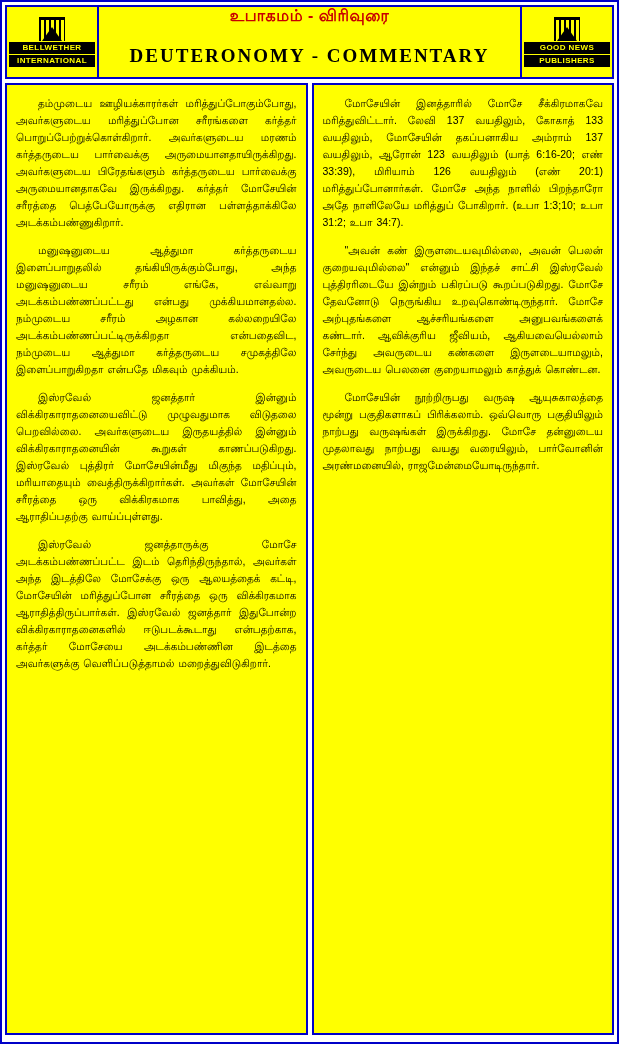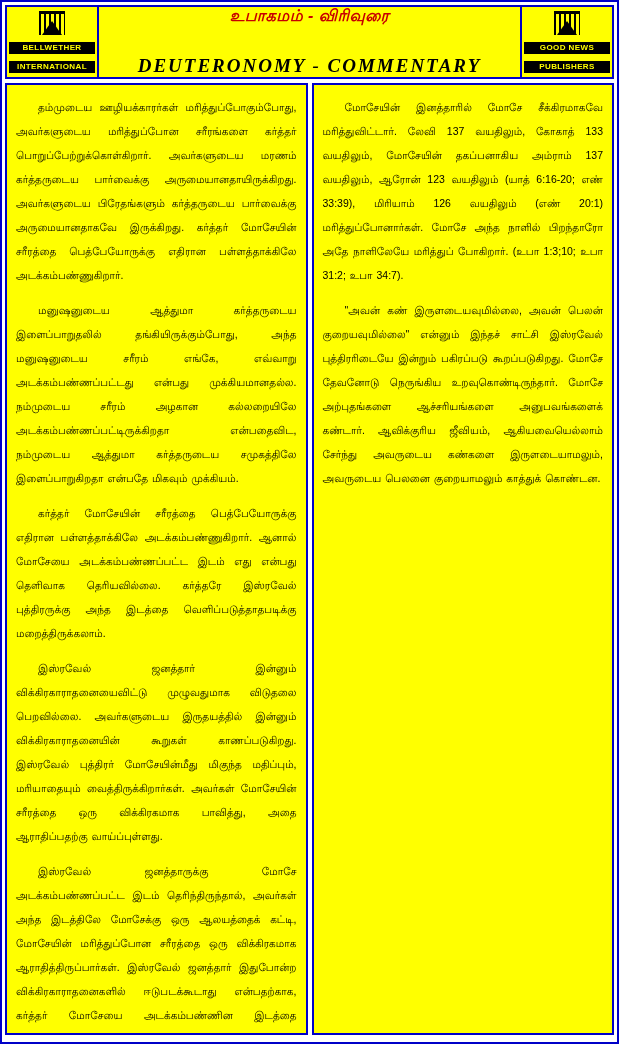--- a/index.html
+++ b/index.html
@@ -44,21 +44,21 @@
     padding: 2px 0;
   }
   .logo-box.right {
     border-right: none;
     border-left: 2px solid #0000c8;
   }
   .logo-inner {
     display: flex;
     flex-direction: column;
     align-items: center;
-    gap: 7px;
+    gap: 1px;
     width: 100%;
   }
   .logo-glyph-row {
     display: flex;
     align-items: flex-end;
     justify-content: center;
     gap: 2px;
     height: 24px;
   }
   .bellwether-mark {
@@ -91,23 +91,22 @@
     text-align: center;
     width: 86px;
     padding: 1px 0;
     line-height: 10px;
   }
   .title-box {
     flex: 1 1 auto;
     display: flex;
     flex-direction: column;
     align-items: center;
-    justify-content: space-between;
-    gap: 20px;
-    font-style: italic;
+    justify-content: flex-start;
+    gap: 12px;
   }
   .title-ta {
     font-size: 16px;
     font-weight: bold;
     color: #c80000;
     letter-spacing: 0.5px;
     text-align: center;
   }
   .title-en {
     font-family: "Liberation Serif", serif;
@@ -131,21 +130,21 @@
     box-sizing: border-box;
     border: 2px solid #0000c8;
     background: #ffff00;
     padding: 10px 9px;
     overflow: hidden;
   }
   .col p {
     margin: 0 0 11px 0;
     color: #000000;
     font-size: 10.5px;
-    line-height: 24px;
+    line-height: 17px;
     text-align: justify;
     text-indent: 22px;
     text-justify: inter-word;
     word-spacing: 1px;
   }
   .col p:last-child {
     margin-bottom: 2px;
   }
 </style>
 </head>
@@ -180,25 +179,25 @@
       </div>
     </div>
 
   </div>
 
   <div class="columns">
 
     <div class="col">
       <p>தம்முடைய ஊழியக்காரர்கள் மரித்துப்போகும்போது, அவர்களுடைய மரித்துப்போன சரீரங்களை கர்த்தர் பொறுப்பேற்றுக்கொள்கிறார். அவர்களுடைய மரணம் கர்த்தருடைய பார்வைக்கு அருமையானதாயிருக்கிறது. அவர்களுடைய பிரேதங்களும் கர்த்தருடைய பார்வைக்கு அருமையானதாகவே இருக்கிறது. கர்த்தர் மோசேயின் சரீரத்தை பெத்பேயோருக்கு எதிரான பள்ளத்தாக்கிலே அடக்கம்பண்ணுகிறார்.</p>
       <p>மனுஷனுடைய ஆத்துமா கர்த்தருடைய இளைப்பாறுதலில் தங்கியிருக்கும்போது, அந்த மனுஷனுடைய சரீரம் எங்கே, எவ்வாறு அடக்கம்பண்ணப்பட்டது என்பது முக்கியமானதல்ல. நம்முடைய சரீரம் அழகான கல்லறையிலே அடக்கம்பண்ணப்பட்டிருக்கிறதா என்பதைவிட, நம்முடைய ஆத்துமா கர்த்தருடைய சமுகத்திலே இளைப்பாறுகிறதா என்பதே மிகவும் முக்கியம்.</p>
-      <p>கர்த்தர் மோசேயின் சரீரத்தை பெத்பேயோருக்கு எதிரான பள்ளத்தாக்கிலே அடக்கம்பண்ணுகிறார். ஆனால் மோசேயை அடக்கம்பண்ணப்பட்ட இடம் எது என்பது தெளிவாக தெரியவில்லை. கர்த்தரே இஸ்ரவேல் புத்திரருக்கு அந்த இடத்தை வெளிப்படுத்தாதபடிக்கு மறைத்திருக்கலாம்.</p>
       <p>இஸ்ரவேல் ஜனத்தார் இன்னும் விக்கிரகாராதனையைவிட்டு முழுவதுமாக விடுதலை பெறவில்லை. அவர்களுடைய இருதயத்தில் இன்னும் விக்கிரகாராதனையின் கூறுகள் காணப்படுகிறது. இஸ்ரவேல் புத்திரர் மோசேயின்மீது மிகுந்த மதிப்பும், மரியாதையும் வைத்திருக்கிறார்கள். அவர்கள் மோசேயின் சரீரத்தை ஒரு விக்கிரகமாக பாவித்து, அதை ஆராதிப்பதற்கு வாய்ப்புள்ளது.</p>
       <p>இஸ்ரவேல் ஜனத்தாருக்கு மோசே அடக்கம்பண்ணப்பட்ட இடம் தெரிந்திருந்தால், அவர்கள் அந்த இடத்திலே மோசேக்கு ஒரு ஆலயத்தைக் கட்டி, மோசேயின் மரித்துப்போன சரீரத்தை ஒரு விக்கிரகமாக ஆராதித்திருப்பார்கள். இஸ்ரவேல் ஜனத்தார் இதுபோன்ற விக்கிரகாராதனைகளில் ஈடுபடக்கூடாது என்பதற்காக, கர்த்தர் மோசேயை அடக்கம்பண்ணின இடத்தை அவர்களுக்கு வெளிப்படுத்தாமல் மறைத்துவிடுகிறார்.</p>
     </div>
 
     <div class="col">
       <p>மோசேயின் இனத்தாரில் மோசே சீக்கிரமாகவே மரித்துவிட்டார். லேவி 137 வயதிலும், கோகாத் 133 வயதிலும், மோசேயின் தகப்பனாகிய அம்ராம் 137 வயதிலும், ஆரோன் 123 வயதிலும் (யாத் 6:16-20; எண் 33:39), மிரியாம் 126 வயதிலும் (எண் 20:1) மரித்துப்போனார்கள். மோசே அந்த நாளில் பிறந்தாரோ அதே நாளிலேயே மரித்துப் போகிறார். (உபா 1:3;10; உபா 31:2; உபா 34:7).</p>
       <p>"அவன் கண் இருளடையவுமில்லை, அவன் பெலன் குறையவுமில்லை" என்னும் இந்தச் சாட்சி இஸ்ரவேல் புத்திரரிடையே இன்றும் பகிரப்படு கூறப்படுகிறது. மோசே தேவனோடு நெருங்கிய உறவுகொண்டிருந்தார். மோசே அற்புதங்களை ஆச்சரியங்களை அனுபவங்களைக் கண்டார். ஆவிக்குரிய ஜீவியம், ஆகியவையெல்லாம் சேர்ந்து அவருடைய கண்களை இருளடையாமலும், அவருடைய பெலனை குறையாமலும் காத்துக் கொண்டன.</p>
+      <p>மோசேயின் நூற்றிருபது வருஷ ஆயுசுகாலத்தை மூன்று பகுதிகளாகப் பிரிக்கலாம். ஒவ்வொரு பகுதியிலும் நாற்பது வருஷங்கள் இருக்கிறது. மோசே தன்னுடைய முதலாவது நாற்பது வயது வரையிலும், பார்வோனின் அரண்மனையில், ராஜமேன்மையோடிருந்தார்.</p>
     </div>
 
   </div>
 
 </div>
 
 </body></html>

